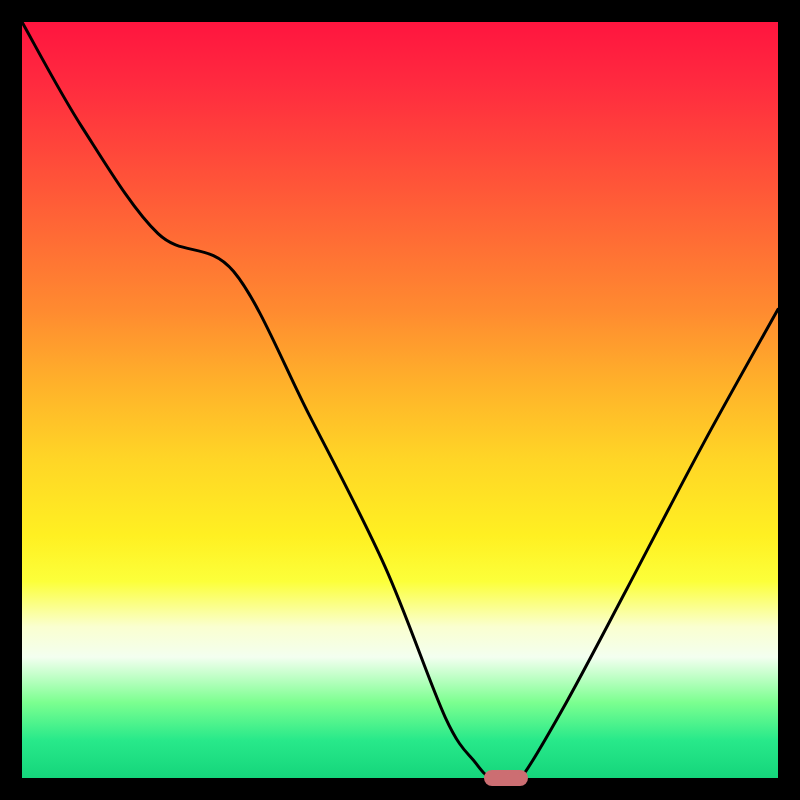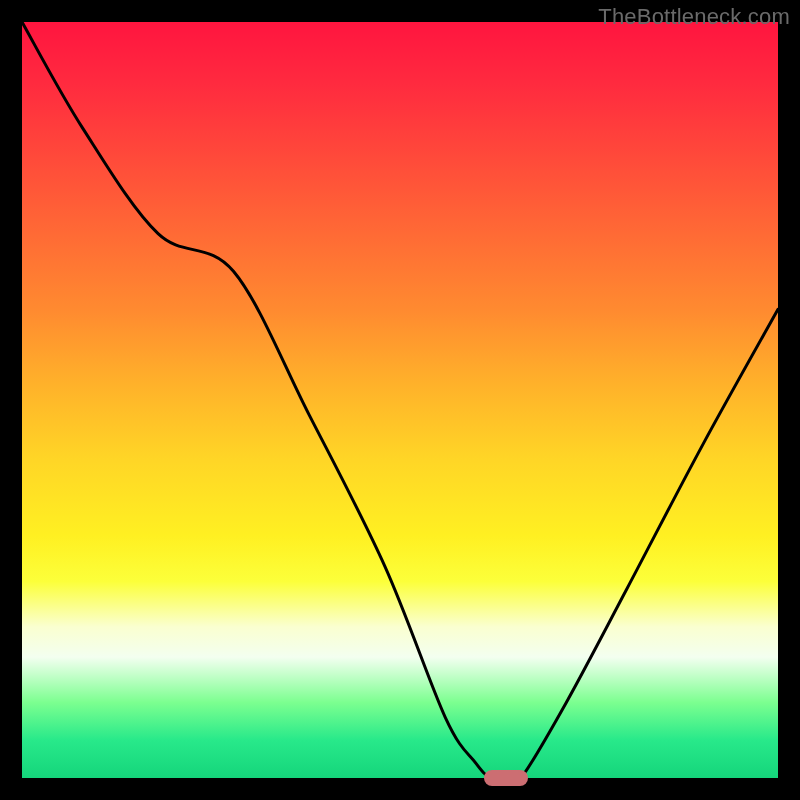--- a/index.html
+++ b/index.html
@@ -75,15 +75,14 @@
   <div class="plot-area">
 
     <svg class="curve" viewBox="0 0 756 756" preserveAspectRatio="none">
       <path id="curve-path" d="M 0 0 C 10.08 17.640000000000004, 37.80000000000001 70.56000000000003, 60.480000000000004 105.84000000000003 C 83.16 141.12000000000003, 110.87999999999998 187.74000000000007, 136.07999999999998 211.68000000000006 C 161.27999999999997 235.62000000000006, 186.48 219.23999999999998, 211.68 249.47999999999996 C 236.88000000000002 279.71999999999997, 262.08000000000004 343.98, 287.28000000000003 393.12 C 312.48 442.26, 340.2 493.91999999999996, 362.88 544.3199999999999 C 385.56 594.7199999999999, 408.24 662.76, 423.36 695.52 C 438.48 728.28, 446.03999999999996 730.8, 453.59999999999997 740.88 C 461.15999999999997 750.96, 463.67999999999995 753.48, 468.71999999999997 756 C 473.76 758.52, 478.8 756, 483.84000000000003 756 C 488.88000000000005 756, 488.88000000000005 768.6, 498.96000000000004 756 C 509.04 743.4, 526.68 711.9, 544.3199999999999 680.4 C 561.9599999999999 648.9, 582.1200000000001 609.84, 604.8000000000001 567 C 627.48 524.16, 655.2 469.98, 680.4 423.36 C 705.5999999999999 376.74, 743.4 309.96000000000004, 756 287.28000000000003" fill="none" stroke="#000" stroke-width="3" stroke-linejoin="round" stroke-linecap="round"></path>
     </svg>
 
     <div id="marker" class="marker" style="left: 483.84px; top: 756px;"></div>
 
   </div>
 
-  <div class="watermark">TheBottleneck.com</div>
 
 </div>
 
 </body></html>

